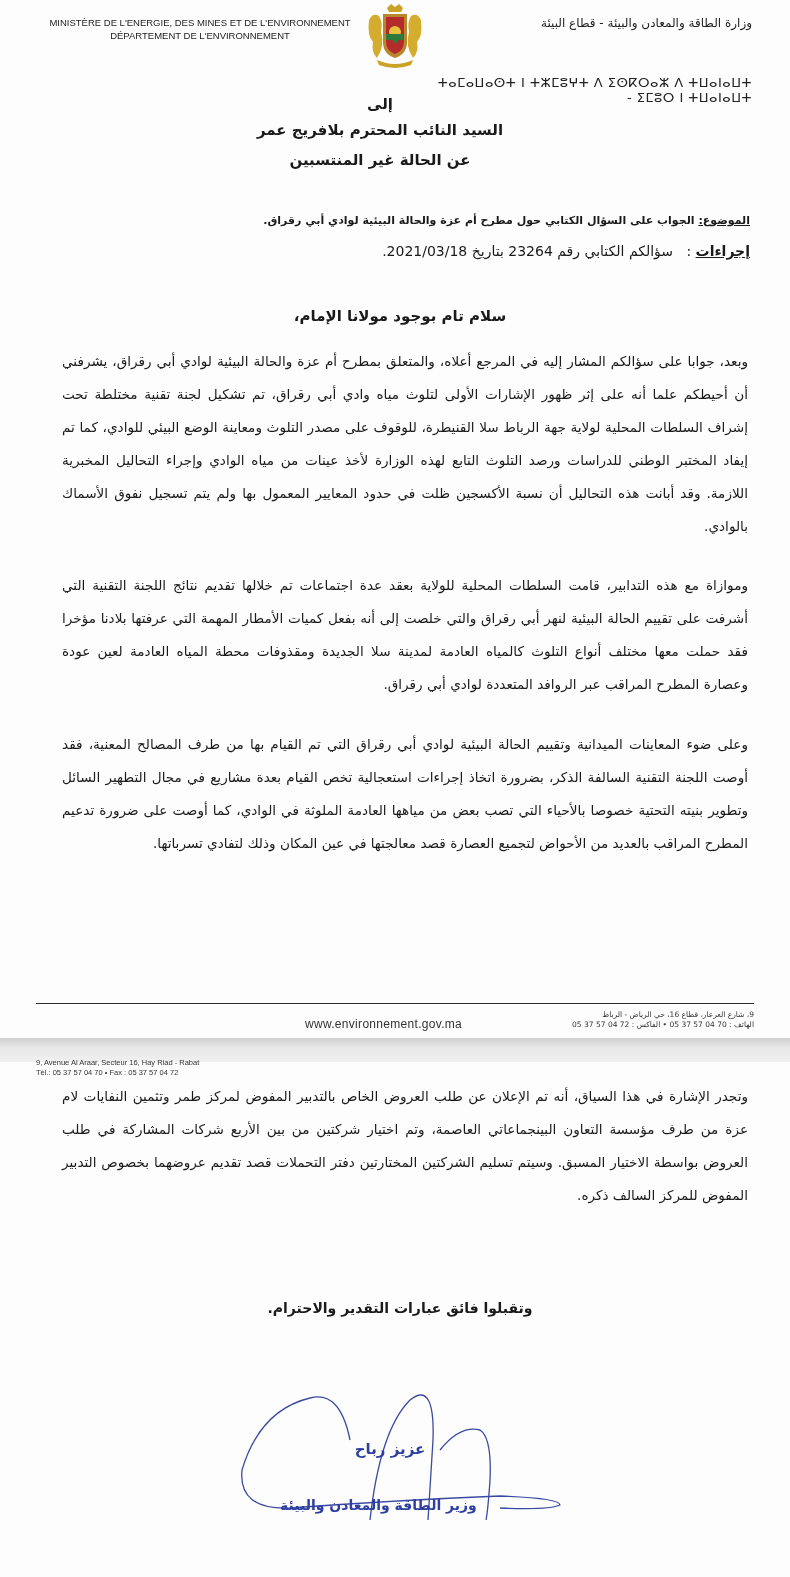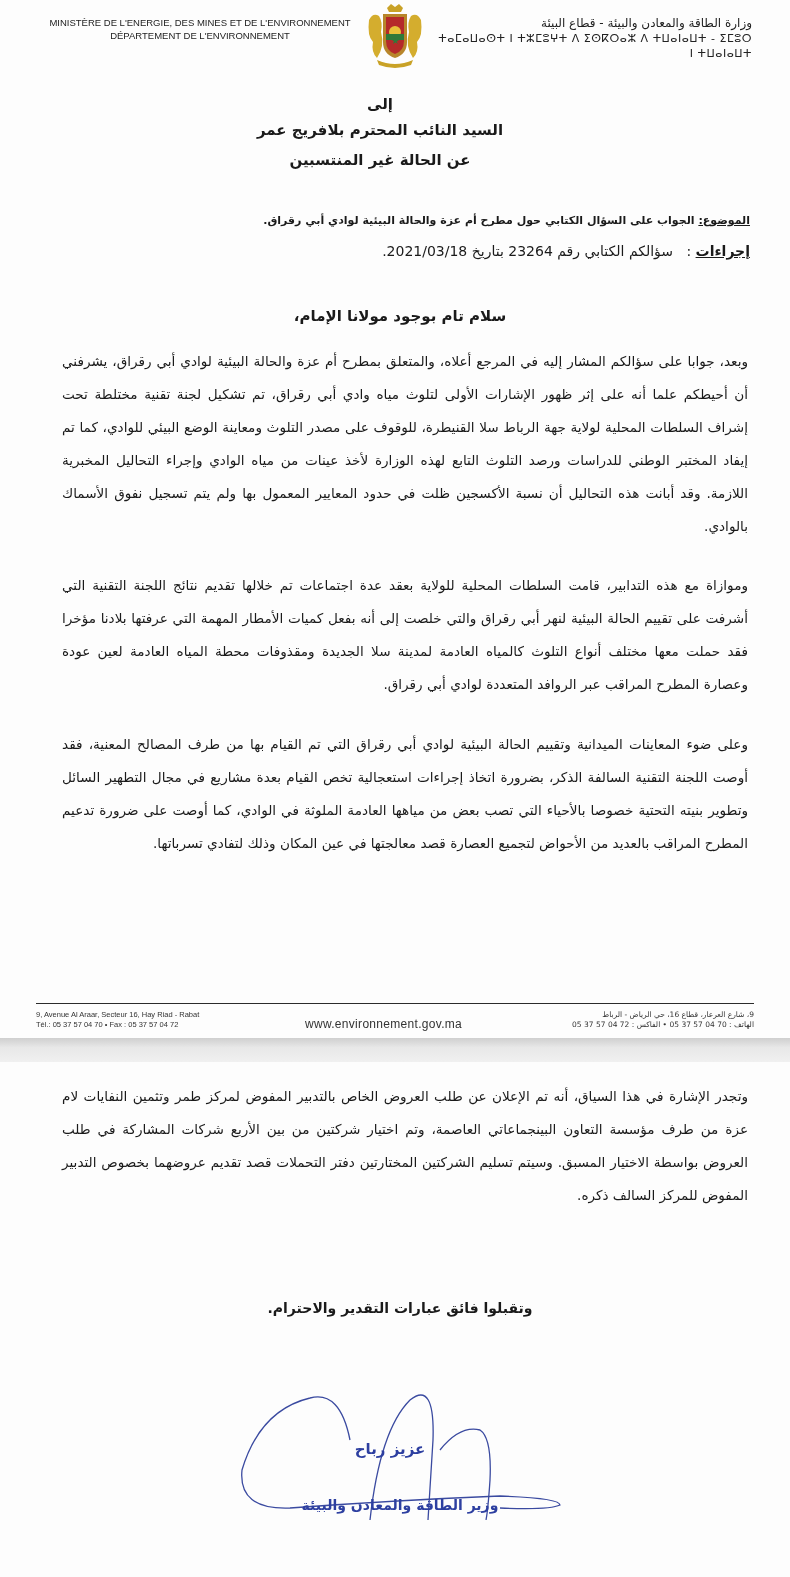--- a/index.html
+++ b/index.html
@@ -3,36 +3,36 @@
 <meta charset="utf-8">
 <style>
   html, body { margin:0; padding:0; }
   body { width:790px; height:1577px; background:#e9e9e9; font-family:"DejaVu Sans", sans-serif; position:relative; overflow:hidden; color:#1a1a1a; }
   .page { position:absolute; left:0; width:790px; background:#fdfdfd; }
   .page1 { top:0; height:1038px; }
   .page2 { top:1062px; height:515px; }
   .gap { position:absolute; left:0; top:1038px; width:790px; height:24px; background:linear-gradient(#cfcfcf,#e8e8e8 40%,#f0f0f0); }
   .hdr-fr { position:absolute; left:40px; top:16px; width:320px; text-align:center; font-size:9.5px; line-height:13px; color:#222; font-family:"Liberation Sans", sans-serif; }
   .hdr-ar { position:absolute; left:432px; top:16px; width:320px; text-align:right; direction:rtl; font-size:12px; line-height:15px; color:#222; }
-  .hdr-ar .tf { font-size:11px; letter-spacing:0.5px; direction:ltr; }
+  .hdr-ar .tf { font-size:13px; letter-spacing:0.5px; direction:ltr;margin-top:44px; }
   .emblem { position:absolute; left:363px; top:2px; width:64px; height:68px; }
   .center { position:absolute; left:230px; width:300px; text-align:center; direction:rtl; font-weight:bold; font-size:15px; }
   .subject { position:absolute; right:40px; width:700px; direction:rtl; text-align:right; font-size:11px; font-weight:bold; }
   .ul { text-decoration:underline; }
   .ref { position:absolute; right:40px; width:700px; direction:rtl; text-align:right; font-size:14px; }
   .salute { position:absolute; right:40px; width:700px; direction:rtl; text-align:center; font-size:15px; font-weight:bold; }
   .para { position:absolute; left:62px; right:42px; direction:rtl; text-align:justify; text-align-last:right; font-size:13.6px; line-height:33px; }
   .foot-line { position:absolute; left:36px; right:36px; top:1003px; height:1px; background:#2b2b2b; }
-  .foot-l { position:absolute; left:36px; top:1010px; font-size:7.5px; line-height:10px; color:#333; font-family:"Liberation Sans", sans-serif; }
+  .foot-l { position:absolute; left:36px; top:1058px; font-size:7.5px; line-height:10px; color:#333; font-family:"Liberation Sans", sans-serif; }
   .foot-c { position:absolute; left:305px; top:1017px; font-size:12px; color:#333; letter-spacing:0.3px; font-family:"Liberation Sans", sans-serif; }
   .foot-r { position:absolute; right:36px; top:1010px; direction:rtl; text-align:right; font-size:7.5px; line-height:10px; color:#333; }
   .closing { position:absolute; left:230px; width:340px; text-align:center; direction:rtl; font-weight:bold; font-size:14px; top:1288px;margin-top:12px; }
   .sig { position:absolute; left:200px; top:1360px; width:400px; height:160px; }
   .sig-name { position:absolute; left:330px; top:1440px; width:120px; text-align:center; direction:rtl; color:#2d3fa0; font-weight:bold; font-size:15px; }
-  .sig-title { position:absolute; left:280px; top:1497px; width:240px; text-align:center; direction:rtl; color:#2d3fa0; font-weight:bold; font-size:14px; }
+  .sig-title { position:absolute; left:280px; top:1497px; width:240px; text-align:left; direction:rtl; color:#2d3fa0; font-weight:bold; font-size:14px; }
 </style>
 </head>
 <body>
 
 <div class="page page1"></div>
 <div class="gap"></div>
 <div class="page page2"></div>
 
 <div class="hdr-fr">
   <div>MINISTÈRE DE L'ENERGIE, DES MINES ET DE L'ENVIRONNEMENT</div>

